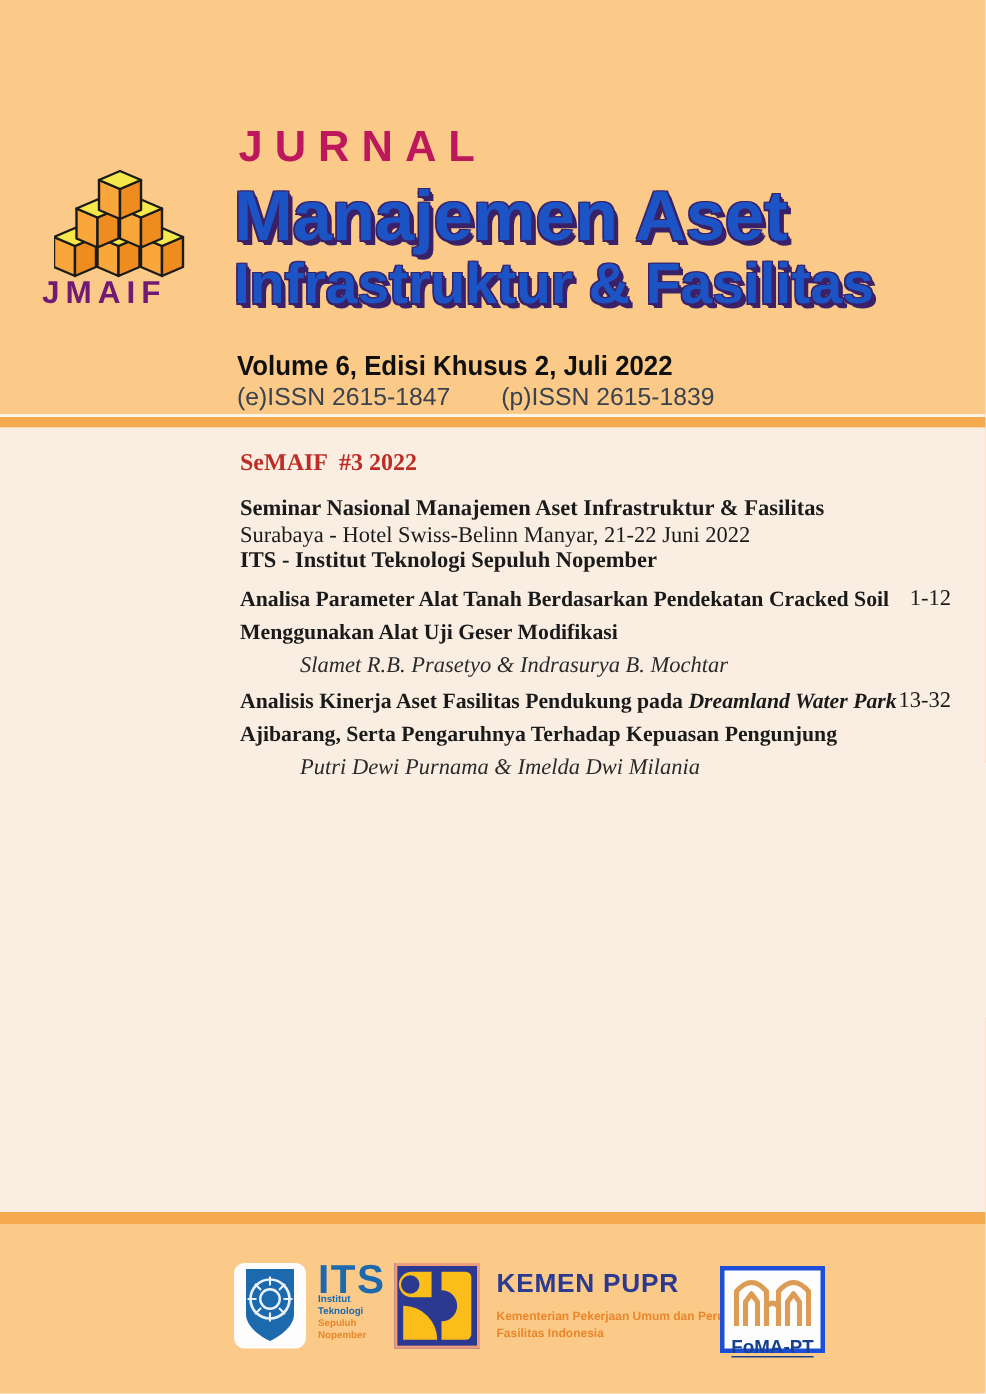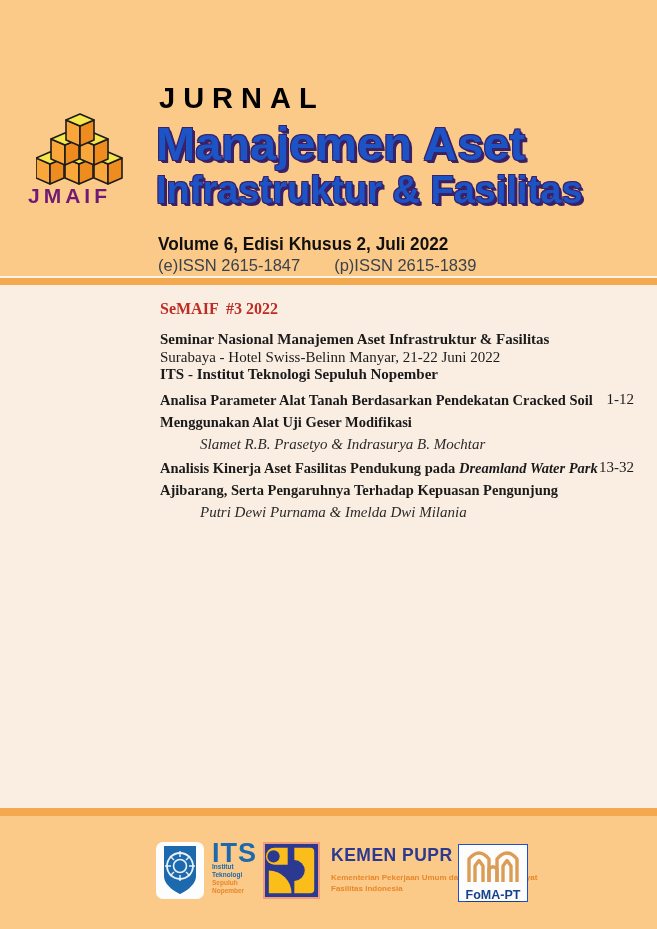--- a/index.html
+++ b/index.html
@@ -12,21 +12,21 @@
   }
   
   .cubes-logo{position:absolute;left:36px;top:112px;}
   .logo-caption{
     position:absolute;left:28px;top:184px;width:104px;
     text-align:left;font-weight:bold;font-size:21px;letter-spacing:4px;
     color:#701a75;
   }
   .kicker{
     position:absolute;left:159px;top:82px;
-    font-size:29px;font-weight:bold;letter-spacing:8px;color:#000000;
+    font-size:29px;font-weight:bold;letter-spacing:8px;color:#be185d;
   }
   .blue-title{
     position:absolute;left:156px;
     font-weight:bold;color:#1C53C5;line-height:1;
     text-shadow:-1px -1px 0 #3A2168,1px -1px 0 #3A2168,-1px 1px 0 #3A2168,
                  1px 1px 0 #3A2168,2px 2px 0 #3A2168,3px 3px 0 #3A2168;
     white-space:nowrap;
   }
   .title1{top:120px;font-size:47px;}
   .title2{top:171px;font-size:38px;}
@@ -68,22 +68,22 @@
   .its-acronym{font-size:27px;font-weight:bold;color:#1D69AE;line-height:20px;letter-spacing:1px;}
   .its-sub{font-size:6.5px;font-weight:bold;line-height:8px;}
   .its-sub.blue{color:#1D69AE;}
   .its-sub.orange{color:#E8872B;}
   .pupr-block{position:absolute;left:263px;top:842px;}
   .pupr-square{position:absolute;left:0;top:0;width:53px;height:53px;border:2px solid #EE9C7C;background:#2B3990;}
   .pupr-text{position:absolute;left:68px;top:3px;white-space:nowrap;}
   .pupr-name{font-size:17.5px;font-weight:bold;color:#2B3990;letter-spacing:.5px;}
   .pupr-sub{font-size:8px;font-weight:bold;color:#E8872B;line-height:11px;margin-top:6px;}
   .foma-block{
-    position:absolute;left:458px;top:844px;width:70px;height:58px;
-    background:#FDFDFD;border:1px solid #1d4ed8;box-sizing:border-box;text-align:center;
+    position:absolute;left:480px;top:844px;width:70px;height:58px;
+    background:#FDFDFD;border:3px solid #1d4ed8;box-sizing:border-box;text-align:center;
   }
   .foma-name{
     font-size:12.5px;font-weight:bold;color:#16418C;margin-top:1px;
     text-decoration:underline;text-underline-offset:2px;
   }
 </style>
 </head>
 <body>
 
 <div class="page">

